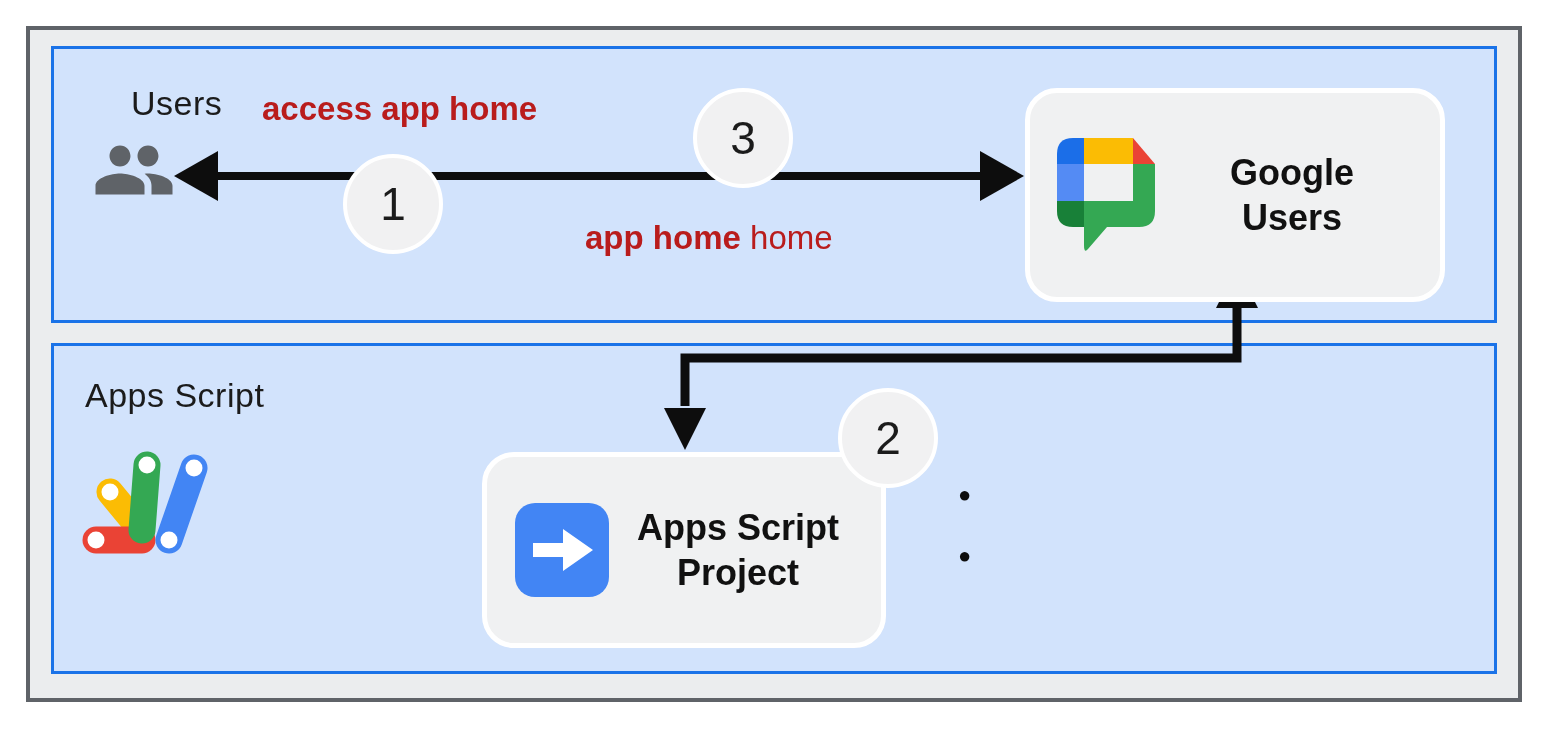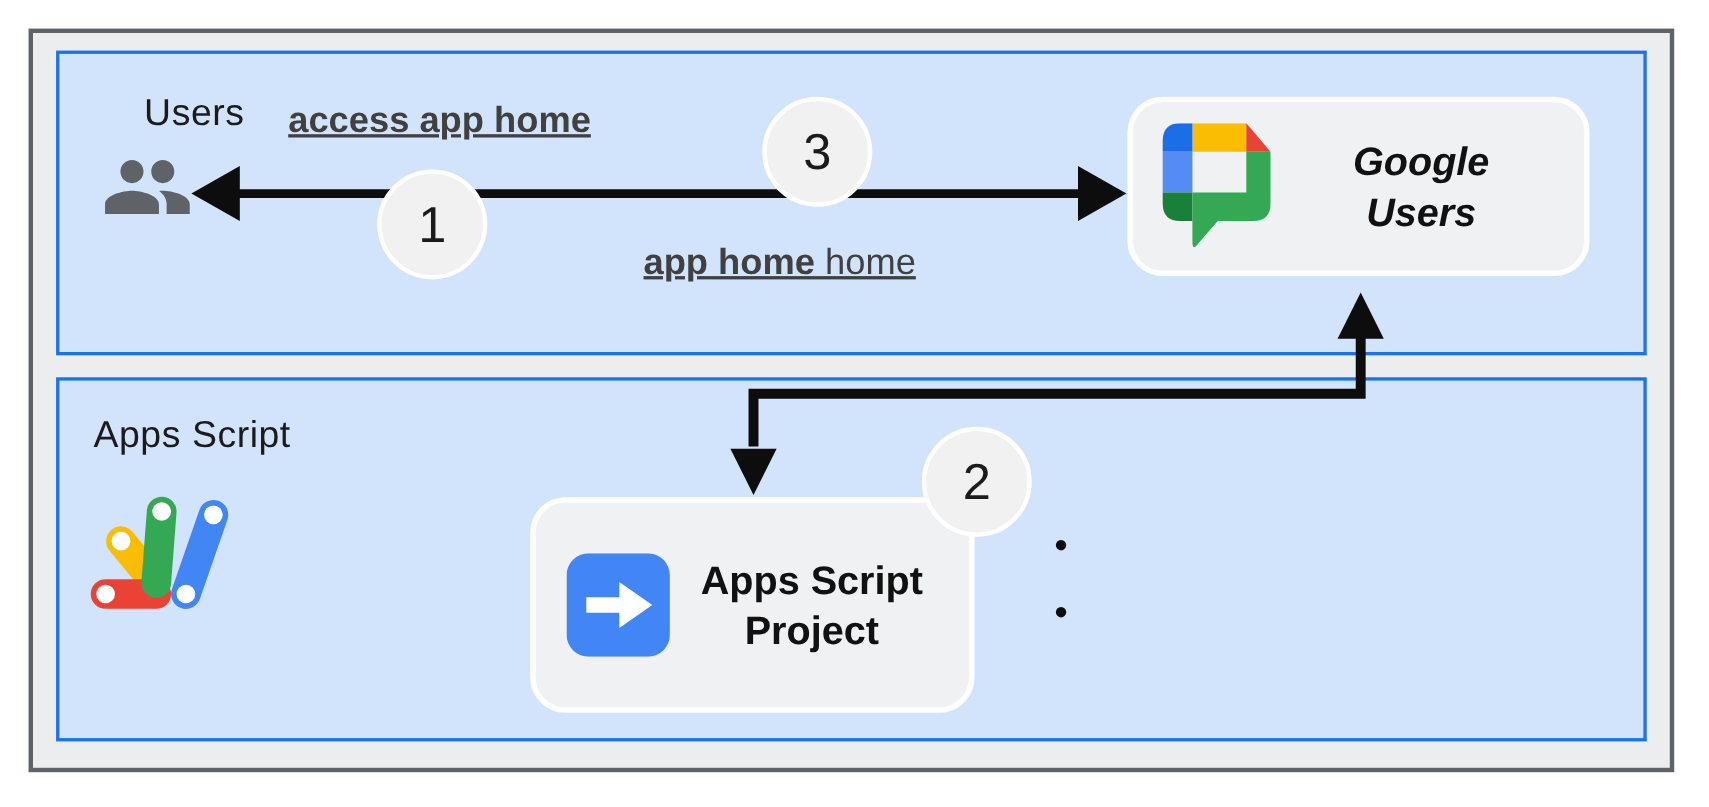--- a/index.html
+++ b/index.html
@@ -21,39 +21,39 @@
   #panel-apps{left:51px;top:343px;width:1446px;height:331px;}
   .panel-label{font-size:34px;color:#1b1b1b;letter-spacing:.5px;}
   #users-label{left:85px;top:84px;margin-left:46px;}
   #apps-label{left:85px;top:376px;}
 
   
   .node{
     box-sizing:border-box;background:#f0f1f2;border:5px solid #ffffff;
     border-radius:32px;display:flex;align-items:center;
   }
-  #chat-node{left:1025px;top:88px;width:420px;height:163px;padding:0 20px 0 26px;gap:8px;font-style:italic;}
+  #chat-node{left:1025px;top:88px;width:420px;height:214px;padding:0 20px 0 26px;gap:8px;}
   #project-node{left:482px;top:452px;width:404px;height:196px;padding:0 20px 0 28px;gap:6px;}
   .node-label{
     flex:1;text-align:center;font-weight:bold;font-size:36px;line-height:1.26;color:#111;
   }
 
   
   .step-circle{
     width:100px;height:100px;border-radius:50%;box-sizing:border-box;
     background:#f1f1f2;border:4px solid #ffffff;
     display:flex;align-items:center;justify-content:center;
     font-size:46px;color:#1b1b1b;
   }
   #step-1{left:343px;top:154px;}
   #step-3{left:693px;top:88px;}
   #step-2{left:838px;top:388px;}
 
   
-  .arrow-label{font-size:33px;color:#404040;white-space:nowrap;text-decoration:underline;}
+  .arrow-label{font-size:33px;color:#b91c1c;white-space:nowrap;}
   .arrow-label b{font-weight:bold;}
   #label-access{left:262px;top:90px;font-weight:bold;}
   #label-apphome{left:585px;top:219px;}
 
   
   #bullet-list{left:958px;top:464px;}
   .bullet-row{display:flex;align-items:center;height:61px;}
   .bullet-dot{width:94px;font-size:22px;color:#0d0d0d;}
   .bullet-text{font-size:33px;white-space:nowrap;}
   .bullet-text b{font-weight:bold;}

